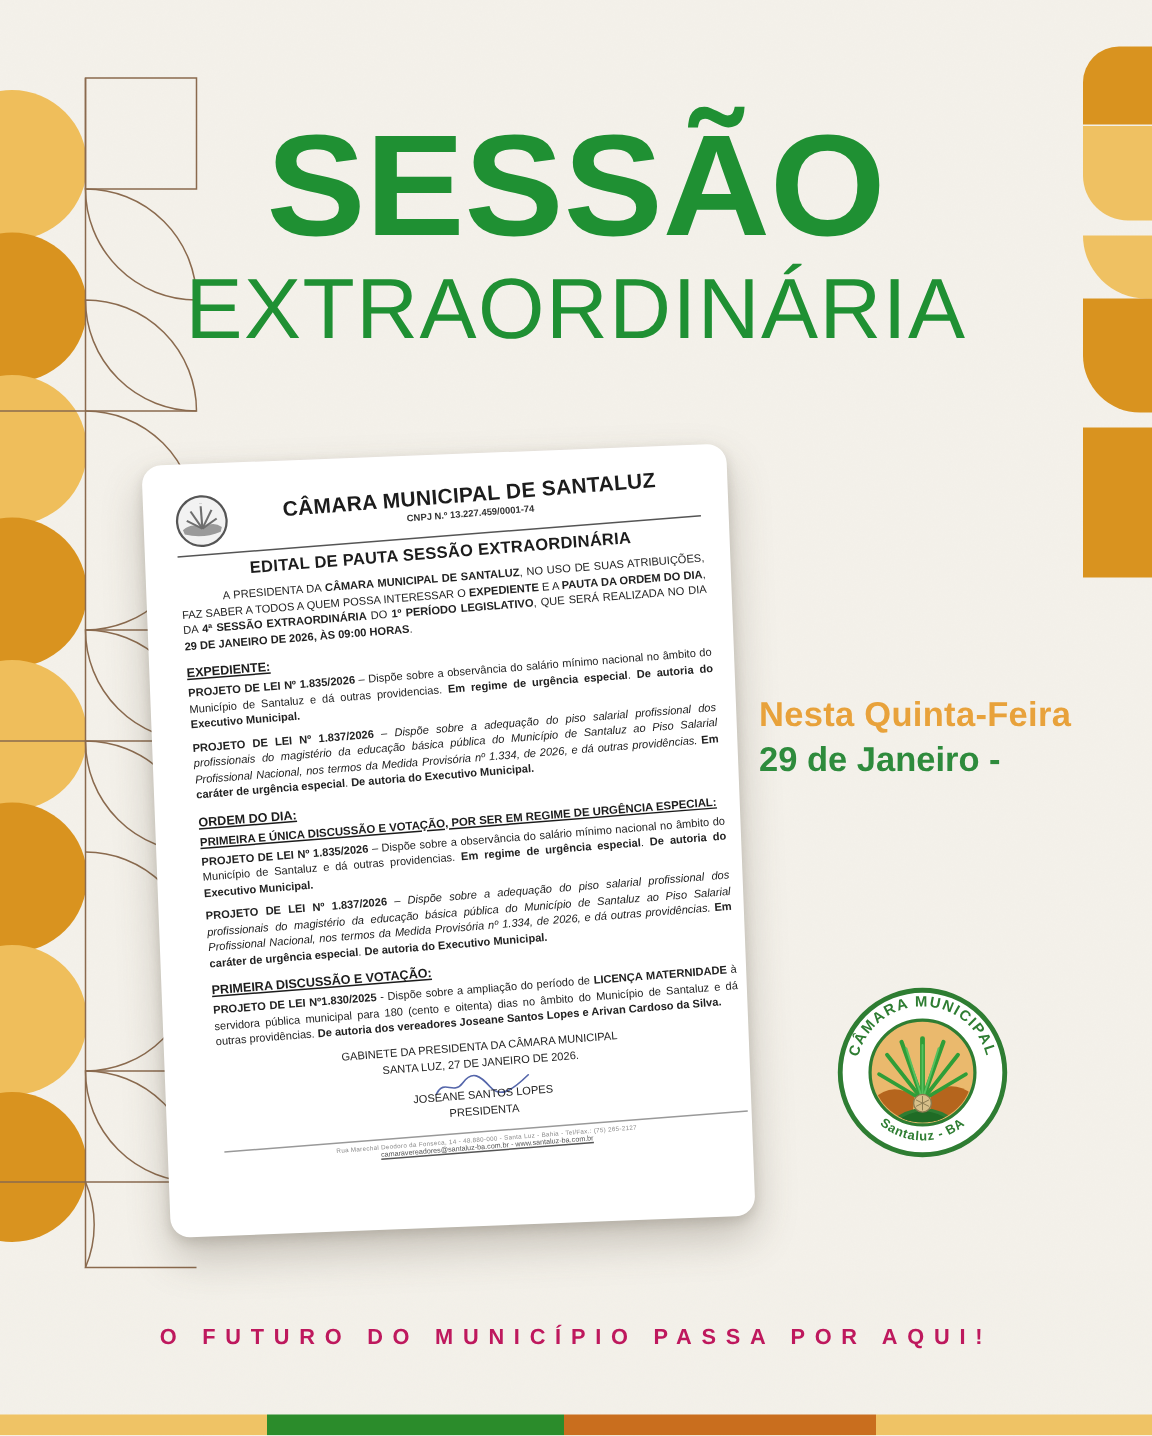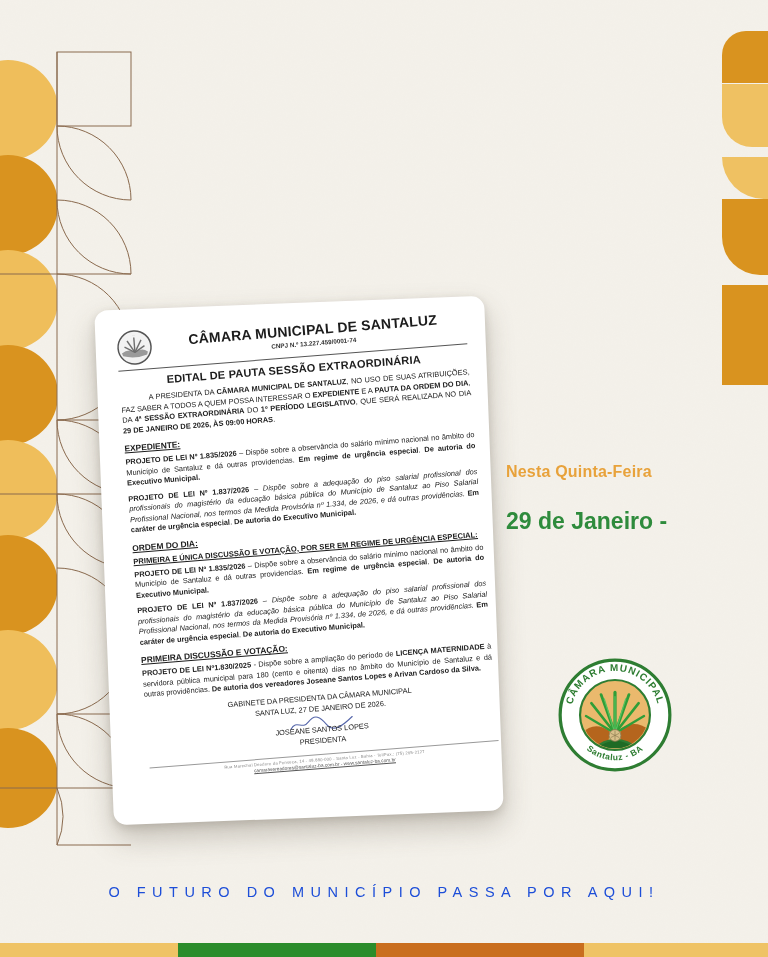--- a/index.html
+++ b/index.html
@@ -39,29 +39,29 @@
   .doc-center { text-align:center !important; margin-bottom:1px !important; }
   .doc-sig-block { text-align:center; margin-top:6px; }
   .sig-squiggle { display:block; margin:-1px auto -6px auto; }
   .doc-signer { font-size:7.6px; }
   .doc-footer { margin-top:7px; border-top:.5px solid #999; padding-top:2px; text-align:center; }
   .doc-footer-l1 { font-size:4.2px; color:#8a8a8a; letter-spacing:.2px; }
   .doc-footer-l2 { font-size:4.8px; color:#555; text-decoration:underline; margin-top:1px; }
 
   
   .schedule { position:absolute; left:506px; top:463px; width:240px; }
-  .schedule-day { color:#e8a23b; font-size:16px; font-weight:bold; letter-spacing:.2px; }
-  .schedule-date { color:#2e8b3c; font-size:23px; font-weight:bold; margin-top:26px; line-height:1.25; }
+  .schedule-day { color:#e8a23b; font-size:23px; font-weight:bold; letter-spacing:.2px; }
+  .schedule-date { color:#2e8b3c; font-size:23px; font-weight:bold; margin-top:2px; line-height:1.25; }
 
   
   .seal { position:absolute; left:558px; top:658px; width:114px; height:114px; }
 
   
   .tagline { position:absolute; left:0; right:0; top:884px; text-align:center;
-             color:#1d4ed8; font-size:14.5px; letter-spacing:6.5px; font-weight:400; }
+             color:#be185d; font-size:14.5px; letter-spacing:6.5px; font-weight:700; }
   .bottom-bar { position:absolute; left:0; right:0; bottom:0; height:14px; display:flex; }
   .bottom-bar > div { height:100%; }
   .bar-seg1 { width:23.2%; background:#efc365; }
   .bar-seg2 { width:25.8%; background:#2b8c2b; }
   .bar-seg3 { width:27.0%; background:#c96e1e; }
   .bar-seg4 { width:24.0%; background:#efc365; }
 </style>
 </head>
 <body>
 
@@ -111,20 +111,24 @@
   </svg>
 
   <svg class="decor decor-right" width="46" height="400" viewBox="0 0 46 400">
     <path d="M24,31 H46 V83 H0 V55 A24,24 0 0 1 24,31 Z" fill="#d9931f"></path>
     <path d="M0,84 H46 V147 H30 A30,30 0 0 1 0,117 Z" fill="#efc162"></path>
     <path d="M0,157 H46 V199 H42 A42,42 0 0 1 0,157 Z" fill="#efc162"></path>
     <path d="M0,199 H46 V275 H38 A38,38 0 0 1 0,237 Z" fill="#d9931f"></path>
     <rect x="0" y="285" width="46" height="100" fill="#d9931f"></rect>
   </svg>
 
+  <div class="title-wrap">
+    <div class="title-main">SESSÃO</div>
+    <div class="title-sub">EXTRAORDINÁRIA</div>
+  </div>
 
   <div class="doc">
     <div class="doc-inner">
       <div class="doc-head">
         <svg class="doc-emblem" width="36" height="36" viewBox="0 0 36 36">
           <circle cx="18" cy="18" r="16.5" fill="#f2f2f2" stroke="#555" stroke-width="1.5"></circle>
           <path d="M5,23 Q12,18 18,23 Q25,18 31,23 L30,26 Q18,30 6,26 Z" fill="#9a9a9a"></path>
           <g stroke="#6e6e6e" stroke-width="1.4" fill="none">
             <line x1="18" y1="23" x2="18" y2="8"></line>
             <line x1="18" y1="23" x2="11" y2="11"></line>

